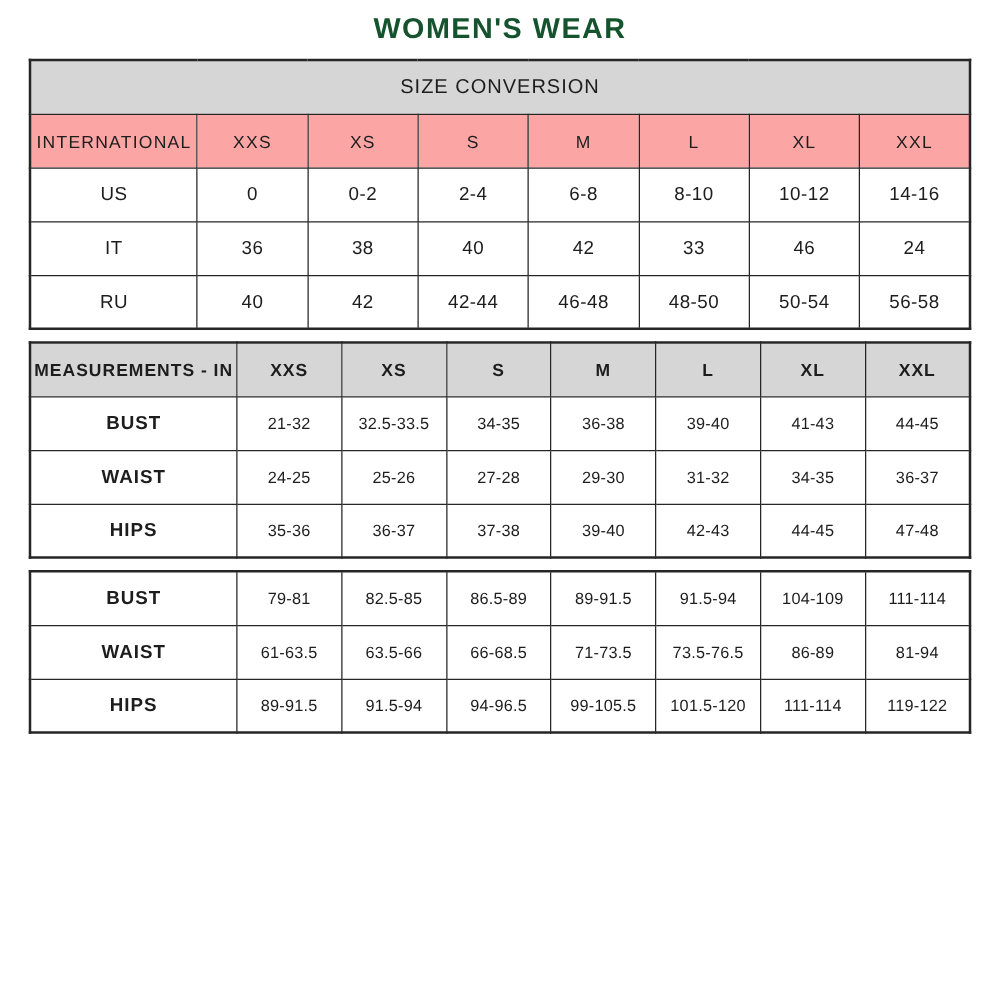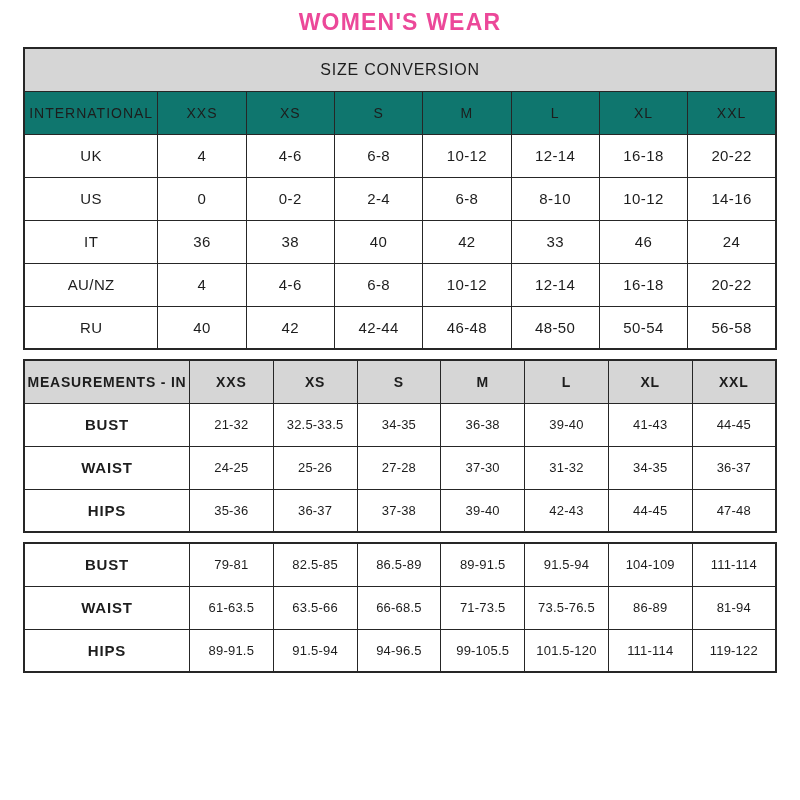--- a/index.html
+++ b/index.html
@@ -13,21 +13,21 @@
   }
   .page { padding: 9px 23px 0 23px; }
 
   .title {
     margin: 0 0 11px 0;
     text-align: center;
     font-size: 23px;
     line-height: 27px;
     font-weight: 700;
     letter-spacing: 1.2px;
-    color: #ec4899;
+    color: #14532d;
   }
 
   section.table-block { margin: 0 0 9px 0; }
 
   table.grid {
     width: 100%;
     border-collapse: collapse;
     table-layout: fixed;
     border: 2.5px solid #262626;
   }
@@ -45,21 +45,21 @@
   
   th.banner {
     background: #d6d6d6;
     font-size: 16px;
     font-weight: 700;
     letter-spacing: 0.8px;
   }
 
   
   th.colhead { font-size: 14px; letter-spacing: 1px; }
-  section[data-table="0"] th.colhead { background: #0f766e; font-weight: 400; }
+  section[data-table="0"] th.colhead { background: #fca5a5; font-weight: 400; }
   section[data-table="1"] th.colhead,
   section[data-table="2"] th.colhead { background: #d6d6d6; font-weight: 700; letter-spacing: 0.8px; }
 
   
   section[data-table="0"] th.rowlabel,
   section[data-table="0"] td.cell { font-size: 15px; letter-spacing: 0.4px; }
   section[data-table="1"] th.rowlabel,
   section[data-table="2"] th.rowlabel { font-size: 15px; font-weight: 700; letter-spacing: 0.8px; }
   section[data-table="1"] td.cell,
   section[data-table="2"] td.cell { font-size: 13px; letter-spacing: 0.2px; }
@@ -90,60 +90,40 @@
             <th class="colhead">INTERNATIONAL</th>
             <th class="colhead">XXS</th>
             <th class="colhead">XS</th>
             <th class="colhead">S</th>
             <th class="colhead">M</th>
             <th class="colhead">L</th>
             <th class="colhead">XL</th>
             <th class="colhead">XXL</th>
           </tr>
           <tr>
-            <th class="rowlabel">UK</th>
-            <td class="cell">4</td>
-            <td class="cell">4-6</td>
-            <td class="cell">6-8</td>
-            <td class="cell">10-12</td>
-            <td class="cell">12-14</td>
-            <td class="cell">16-18</td>
-            <td class="cell">20-22</td>
-          </tr>
-          <tr>
             <th class="rowlabel">US</th>
             <td class="cell">0</td>
             <td class="cell">0-2</td>
             <td class="cell">2-4</td>
             <td class="cell">6-8</td>
             <td class="cell">8-10</td>
             <td class="cell">10-12</td>
             <td class="cell">14-16</td>
           </tr>
           <tr>
             <th class="rowlabel">IT</th>
             <td class="cell">36</td>
             <td class="cell">38</td>
             <td class="cell">40</td>
             <td class="cell">42</td>
             <td class="cell">33</td>
             <td class="cell">46</td>
             <td class="cell">24</td>
           </tr>
           <tr>
-            <th class="rowlabel">AU/NZ</th>
-            <td class="cell">4</td>
-            <td class="cell">4-6</td>
-            <td class="cell">6-8</td>
-            <td class="cell">10-12</td>
-            <td class="cell">12-14</td>
-            <td class="cell">16-18</td>
-            <td class="cell">20-22</td>
-          </tr>
-          <tr>
             <th class="rowlabel">RU</th>
             <td class="cell">40</td>
             <td class="cell">42</td>
             <td class="cell">42-44</td>
             <td class="cell">46-48</td>
             <td class="cell">48-50</td>
             <td class="cell">50-54</td>
             <td class="cell">56-58</td>
           </tr>
         </tbody>
@@ -181,21 +161,21 @@
             <td class="cell">36-38</td>
             <td class="cell">39-40</td>
             <td class="cell">41-43</td>
             <td class="cell">44-45</td>
           </tr>
           <tr>
             <th class="rowlabel">WAIST</th>
             <td class="cell">24-25</td>
             <td class="cell">25-26</td>
             <td class="cell">27-28</td>
-            <td class="cell">37-30</td>
+            <td class="cell">29-30</td>
             <td class="cell">31-32</td>
             <td class="cell">34-35</td>
             <td class="cell">36-37</td>
           </tr>
           <tr>
             <th class="rowlabel">HIPS</th>
             <td class="cell">35-36</td>
             <td class="cell">36-37</td>
             <td class="cell">37-38</td>
             <td class="cell">39-40</td>

